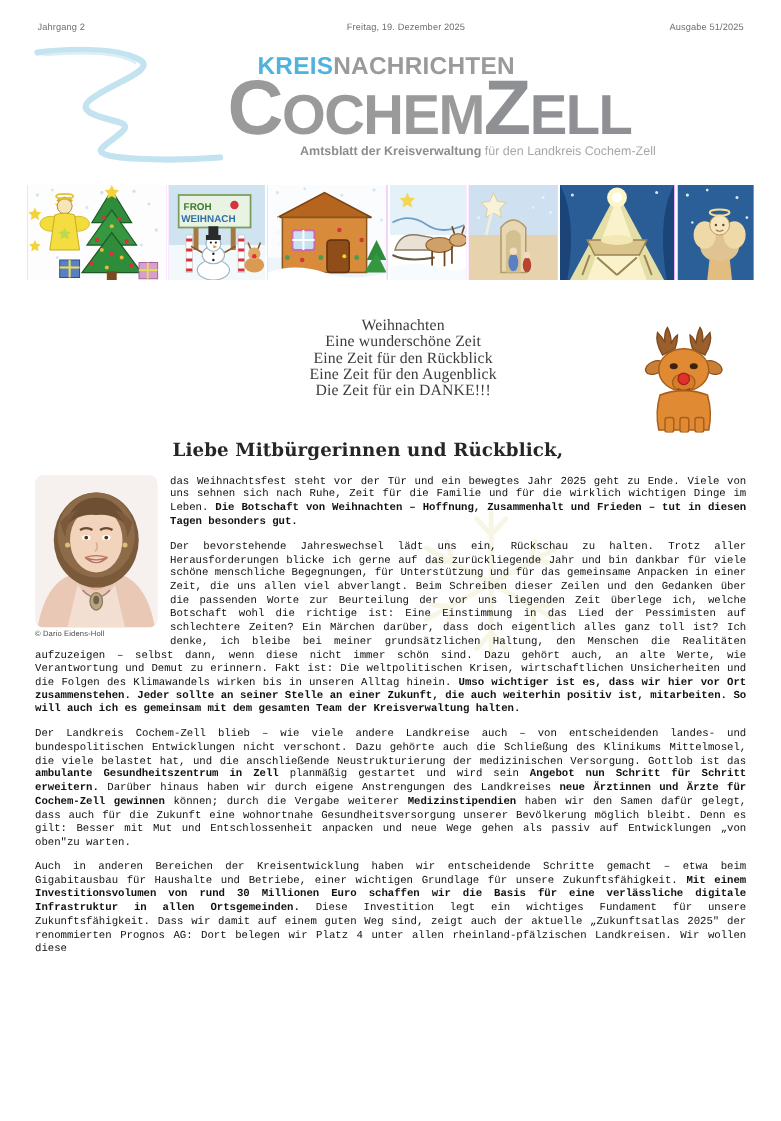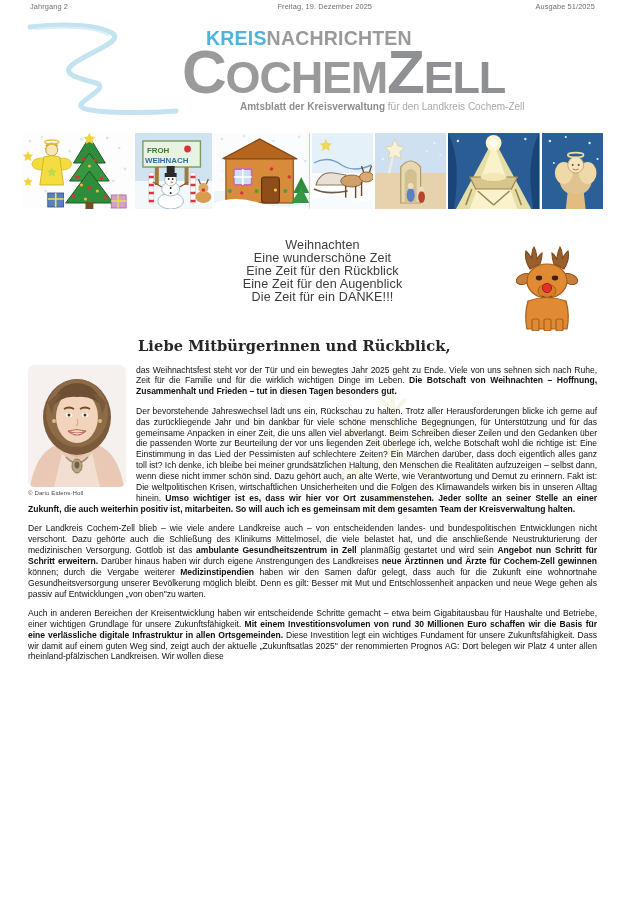--- a/index.html
+++ b/index.html
@@ -14,21 +14,21 @@
     font-family: "Liberation Sans", sans-serif;
     color: #1a1a1a;
     position: relative;
   }
 
   
   .meta-row {
     display: flex;
     justify-content: space-between;
     align-items: baseline;
-    padding: 2px 30px 0 30px;
+    padding: 17px 30px 0 30px;
     font-size: 7.4px;
     color: #6f6f6f;
     letter-spacing: 0.1px;
   }
   .meta-row .meta-center { flex: 0 0 auto; margin-left: 46px; }
 
   
   .masthead {
     position: relative;
     height: 112px;
@@ -100,21 +100,21 @@
   .art svg { display: block; width: 100%; height: 100%; }
 
   
   .poem-wrap {
     position: relative;
     margin-top: 30px;
     height: 96px;
   }
   .poem {
     text-align: center;
-    font-family: Liberation Sans, sans-serif;
+    font-family: Liberation Serif, serif;
     color: #3c3c3c;
     font-size: 12.6px;
     line-height: 1.03;
     letter-spacing: .1px;
     padding-left: 20px;
   }
   .poem div { white-space: nowrap; }
   .reindeer {
     position: absolute;
     right: 35px;
@@ -163,21 +163,21 @@
     position: relative;
   }
   .photo svg { display: block; width: 100%; height: 100%; }
   .credit {
     font-size: 6.1px;
     color: #4a4a4a;
     margin-top: 2px;
     letter-spacing: .1px;
     white-space: nowrap;
   }
-  .body-text { position: relative; z-index: 1; }
+  .body-text { position: relative; z-index: 1; font-family: Liberation Mono, monospace; }
   .body-text p {
     margin: 0 0 8.5px 0;
     font-size: 8.55px;
     line-height: 1.275;
     text-align: justify;
     color: #111111;
     letter-spacing: -0.02px;
   }
   .body-text p b { font-weight: bold; }
   .clearfix::after { content: ""; display: table; clear: both; }

